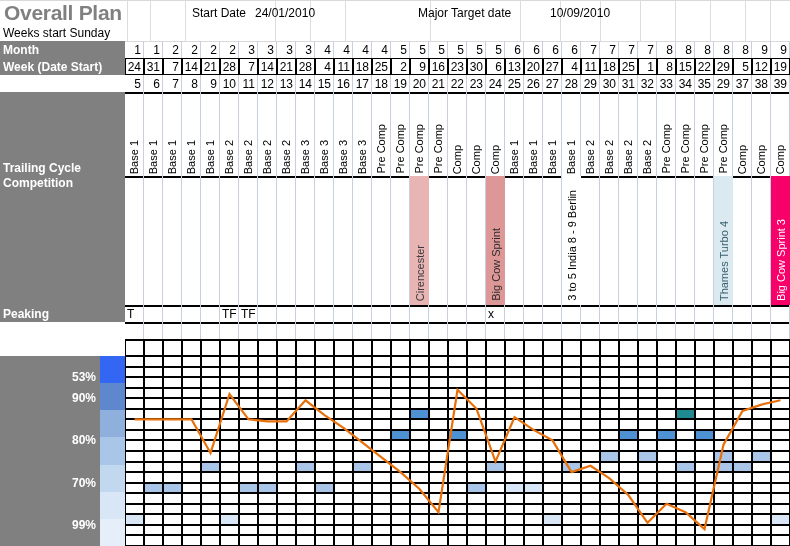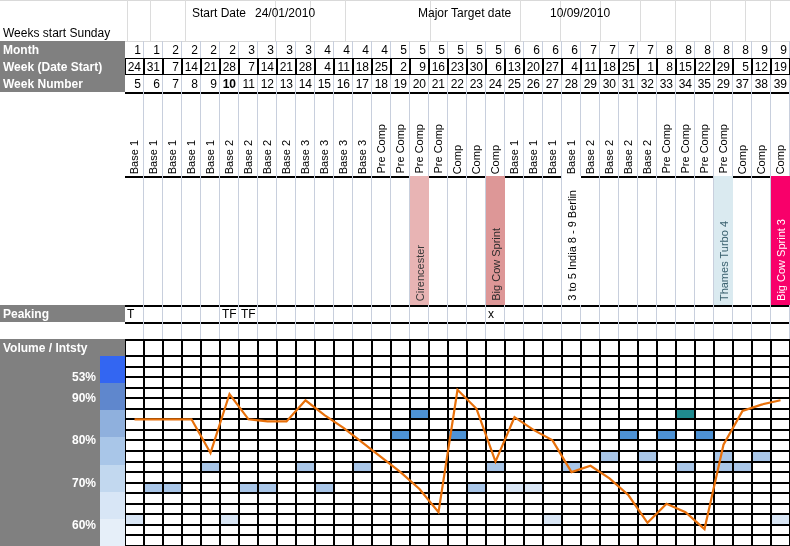--- a/index.html
+++ b/index.html
@@ -25,20 +25,21 @@
            padding-bottom:2px;}
   .gcell{position:absolute;box-sizing:border-box;border:1px solid #000;}
 
   
   .rule{position:absolute;background:#000;}
 </style>
 </head>
 <body>
 
 <div id="sheet">
+    <div class="abs" style="left: 4px; top: 1px; font-size: 21px; font-weight: bold; color: rgb(128, 128, 128); letter-spacing: -0.3px;">Overall Plan</div>
     <div class="abs" style="left: 0px; top: 0px; width: 790px; height: 1px; background: rgb(217, 217, 217);"></div>
     <div class="abs" style="left: 127px; top: 0px; width: 1px; height: 41px; background: rgb(220, 220, 220);"></div>
     <div class="abs" style="left: 150px; top: 0px; width: 1px; height: 41px; background: rgb(220, 220, 220);"></div>
     <div class="abs" style="left: 185px; top: 0px; width: 1px; height: 41px; background: rgb(220, 220, 220);"></div>
     <div class="abs" style="left: 275px; top: 0px; width: 1px; height: 41px; background: rgb(220, 220, 220);"></div>
     <div class="abs" style="left: 310px; top: 0px; width: 1px; height: 41px; background: rgb(220, 220, 220);"></div>
     <div class="abs" style="left: 345px; top: 0px; width: 1px; height: 41px; background: rgb(220, 220, 220);"></div>
     <div class="abs" style="left: 430px; top: 0px; width: 1px; height: 41px; background: rgb(220, 220, 220);"></div>
     <div class="abs" style="left: 520px; top: 0px; width: 1px; height: 41px; background: rgb(220, 220, 220);"></div>
     <div class="abs" style="left: 560px; top: 0px; width: 1px; height: 41px; background: rgb(220, 220, 220);"></div>
@@ -49,23 +50,23 @@
     <div class="abs" style="left: 745px; top: 0px; width: 1px; height: 41px; background: rgb(220, 220, 220);"></div>
     <div class="abs" style="left: 770px; top: 0px; width: 1px; height: 41px; background: rgb(220, 220, 220);"></div>
     <div class="abs toplabel" style="left: 192px; top: 4px; height: 18px; font-size: 12px;">Start Date</div>
     <div class="abs toplabel" style="left: 255px; top: 4px; height: 18px; font-size: 12px;">24/01/2010</div>
     <div class="abs toplabel" style="left: 418px; top: 4px; height: 18px; font-size: 12px;">Major Target date</div>
     <div class="abs toplabel" style="left: 550px; top: 4px; height: 18px; font-size: 12px;">10/09/2010</div>
     <div class="abs toplabel" style="left: 3px; top: 25px; height: 16px; font-size: 12px;">Weeks start Sunday</div>
     <div class="abs" style="left: 0px; top: 41px; width: 790px; height: 1px; background: rgb(217, 217, 217);"></div>
     <div class="abs hdr" style="left: 0px; top: 41px; width: 125px; height: 17px; font-size: 12px;">Month</div>
     <div class="abs hdr" style="left: 0px; top: 58px; width: 125px; height: 17px; font-size: 12px;">Week (Date Start)</div>
-    <div class="abs hdr" style="left: 0px; top: 75px; width: 125px; height: 17px; font-size: 12px;">Week Number</div>
+    <div class="abs" style="left: 0px; top: 92px; width: 125px; height: 84px; background: rgb(128, 128, 128); color: rgb(255, 255, 255); font-weight: bold; font-size: 12px; display: flex; align-items: flex-end; padding-left: 3px; box-sizing: border-box; padding-bottom: 1px;">Trailing Cycle</div>
+    <div class="abs" style="left: 0px; top: 176px; width: 125px; height: 129px; background: rgb(128, 128, 128); color: rgb(255, 255, 255); font-weight: bold; font-size: 12px; display: flex; align-items: flex-start; padding-left: 3px; box-sizing: border-box; padding-top: 0px;">Competition</div>
     <div class="abs hdr" style="left: 0px; top: 305px; width: 125px; height: 17px; font-size: 12px;">Peaking</div>
-    <div class="abs hdr" style="left: 0px; top: 339px; width: 125px; height: 17px; font-size: 12px;">Volume / Intsty</div>
     <div class="abs" style="left: 0px; top: 356px; width: 125px; height: 190px; background: rgb(128, 128, 128);"></div>
     <div class="abs numcell" style="left: 125px; top: 41px; width: 19px; height: 17px;">1</div>
     <div class="abs numcell" style="left: 144px; top: 41px; width: 19px; height: 17px;">1</div>
     <div class="abs numcell" style="left: 163px; top: 41px; width: 19px; height: 17px;">2</div>
     <div class="abs numcell" style="left: 182px; top: 41px; width: 19px; height: 17px;">2</div>
     <div class="abs numcell" style="left: 201px; top: 41px; width: 19px; height: 17px;">2</div>
     <div class="abs numcell" style="left: 220px; top: 41px; width: 19px; height: 17px;">2</div>
     <div class="abs numcell" style="left: 239px; top: 41px; width: 19px; height: 17px;">3</div>
     <div class="abs numcell" style="left: 258px; top: 41px; width: 19px; height: 17px;">3</div>
     <div class="abs numcell" style="left: 277px; top: 41px; width: 19px; height: 17px;">3</div>
@@ -129,21 +130,21 @@
     <div class="abs numcell boxed" style="left: 695px; top: 58px; width: 19px; height: 17px;">22</div>
     <div class="abs numcell boxed" style="left: 714px; top: 58px; width: 19px; height: 17px;">29</div>
     <div class="abs numcell boxed" style="left: 733px; top: 58px; width: 19px; height: 17px;">5</div>
     <div class="abs numcell boxed" style="left: 752px; top: 58px; width: 19px; height: 17px;">12</div>
     <div class="abs numcell boxed" style="left: 771px; top: 58px; width: 19px; height: 17px;">19</div>
     <div class="abs numcell" style="left: 125px; top: 75px; width: 19px; height: 17px;">5</div>
     <div class="abs numcell" style="left: 144px; top: 75px; width: 19px; height: 17px;">6</div>
     <div class="abs numcell" style="left: 163px; top: 75px; width: 19px; height: 17px;">7</div>
     <div class="abs numcell" style="left: 182px; top: 75px; width: 19px; height: 17px;">8</div>
     <div class="abs numcell" style="left: 201px; top: 75px; width: 19px; height: 17px;">9</div>
-    <div class="abs numcell" style="left: 220px; top: 75px; width: 19px; height: 17px; font-weight: bold;">10</div>
+    <div class="abs numcell" style="left: 220px; top: 75px; width: 19px; height: 17px;">10</div>
     <div class="abs numcell" style="left: 239px; top: 75px; width: 19px; height: 17px;">11</div>
     <div class="abs numcell" style="left: 258px; top: 75px; width: 19px; height: 17px;">12</div>
     <div class="abs numcell" style="left: 277px; top: 75px; width: 19px; height: 17px;">13</div>
     <div class="abs numcell" style="left: 296px; top: 75px; width: 19px; height: 17px;">14</div>
     <div class="abs numcell" style="left: 315px; top: 75px; width: 19px; height: 17px;">15</div>
     <div class="abs numcell" style="left: 334px; top: 75px; width: 19px; height: 17px;">16</div>
     <div class="abs numcell" style="left: 353px; top: 75px; width: 19px; height: 17px;">17</div>
     <div class="abs numcell" style="left: 372px; top: 75px; width: 19px; height: 17px;">18</div>
     <div class="abs numcell" style="left: 391px; top: 75px; width: 19px; height: 17px;">19</div>
     <div class="abs numcell" style="left: 410px; top: 75px; width: 19px; height: 17px;">20</div>
@@ -1731,18 +1732,18 @@
     <div class="abs" style="left: 100px; top: 383.143px; width: 25px; height: 27.1429px; background: rgb(95, 135, 205);"></div>
     <div class="abs" style="left: 100px; top: 410.286px; width: 25px; height: 27.1429px; background: rgb(143, 176, 221);"></div>
     <div class="abs" style="left: 100px; top: 437.429px; width: 25px; height: 27.1429px; background: rgb(169, 198, 232);"></div>
     <div class="abs" style="left: 100px; top: 464.571px; width: 25px; height: 27.1429px; background: rgb(194, 216, 239);"></div>
     <div class="abs" style="left: 100px; top: 491.714px; width: 25px; height: 27.1429px; background: rgb(216, 230, 246);"></div>
     <div class="abs" style="left: 100px; top: 518.857px; width: 25px; height: 27.1429px; background: rgb(230, 239, 249);"></div>
     <div class="abs" style="left: 48px; top: 370.111px; width: 48px; text-align: right; font-size: 12px; font-weight: bold; color: rgb(255, 255, 255);">53%</div>
     <div class="abs" style="left: 48px; top: 391.222px; width: 48px; text-align: right; font-size: 12px; font-weight: bold; color: rgb(255, 255, 255);">90%</div>
     <div class="abs" style="left: 48px; top: 433.444px; width: 48px; text-align: right; font-size: 12px; font-weight: bold; color: rgb(255, 255, 255);">80%</div>
     <div class="abs" style="left: 48px; top: 475.667px; width: 48px; text-align: right; font-size: 12px; font-weight: bold; color: rgb(255, 255, 255);">70%</div>
-    <div class="abs" style="left: 48px; top: 517.889px; width: 48px; text-align: right; font-size: 12px; font-weight: bold; color: rgb(255, 255, 255);">60%</div>
+    <div class="abs" style="left: 48px; top: 517.889px; width: 48px; text-align: right; font-size: 12px; font-weight: bold; color: rgb(255, 255, 255);">99%</div>
     <svg width="790" height="546" style="position: absolute; left: 0px; top: 0px; pointer-events: none; overflow: visible;">
       <path d="M134.5 419.3 L153.5 419.3 L172.5 419.3 L191.5 419.3 L210.5 453.1 L229.5 394.0 L248.5 419.3 L267.5 421.4 L286.5 421.4 L305.5 400.3 L324.5 415.1 L343.5 427.8 L362.5 442.6 L381.5 457.3 L400.5 472.1 L419.5 489.0 L438.5 512.2 L457.5 389.8 L476.5 408.8 L495.5 461.6 L514.5 417.2 L533.5 429.9 L552.5 440.4 L571.5 472.1 L590.5 465.8 L609.5 478.4 L628.5 495.3 L647.5 522.8 L666.5 503.8 L685.5 512.2 L704.5 529.1 L723.5 444.7 L742.5 410.9 L761.5 404.6 L780.5 400.3" fill="none" stroke="#e8700a" stroke-width="2.2" stroke-linejoin="miter" stroke-linecap="butt"></path>
     </svg>
     <div class="abs" style="left: 125px; top: 356px; width: 665px; height: 190px; border: 1px solid rgb(0, 0, 0); box-sizing: border-box; pointer-events: none;"></div>
   </div>
 
 </body></html>

